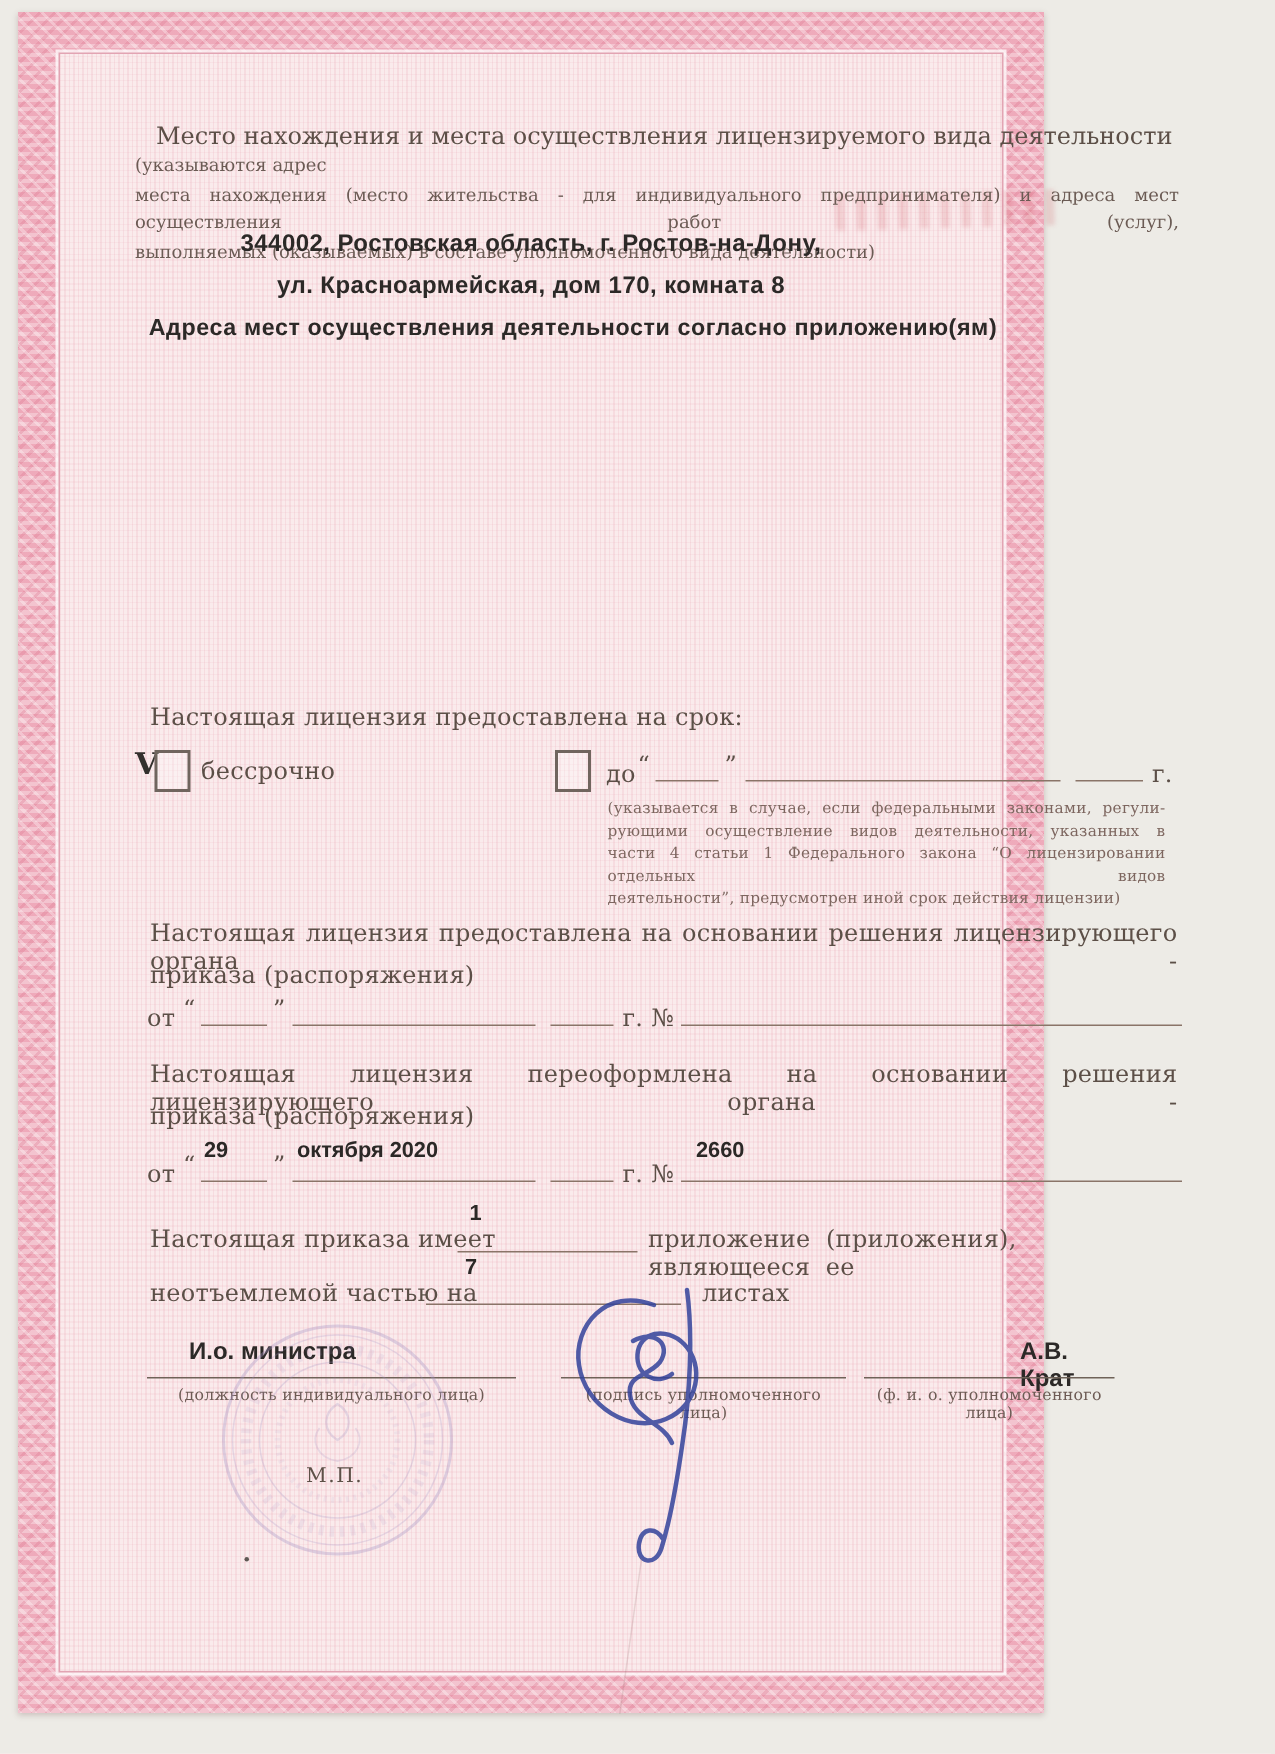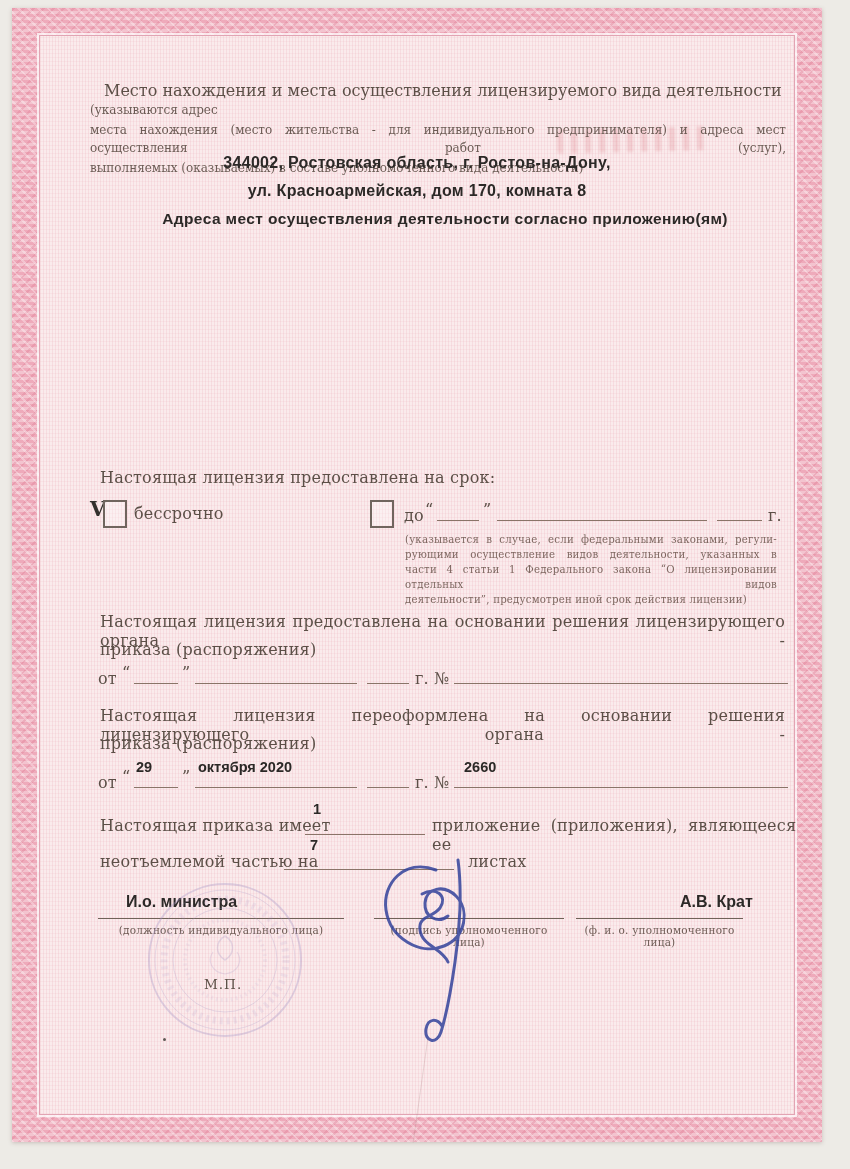--- a/index.html
+++ b/index.html
@@ -4,21 +4,21 @@
 <style>
   html,body{margin:0;padding:0;}
   body{
     width:850px;height:1169px;
     background:#edebe6;
     position:relative;
     overflow:hidden;
     font-family:"DejaVu Serif", serif;
   }
   #doc{
-    position:absolute;left:12px;top:8px;width:810px;height:1134px;
+    position:absolute;left:12px;top:8px;width:684px;height:1134px;
     background:
       repeating-linear-gradient(45deg, rgba(255,255,255,.30) 0 2px, transparent 2px 7px),
       repeating-linear-gradient(-45deg, rgba(219,115,140,.28) 0 2px, transparent 2px 7px),
       repeating-linear-gradient(0deg, rgba(255,255,255,.22) 0 3px, rgba(235,150,170,.30) 3px 6px),
       #f0b3c2;
     box-shadow:0 1px 4px rgba(90,60,60,.25);
   }
   #doc-inner{
     position:absolute;inset:27px;
     background:

